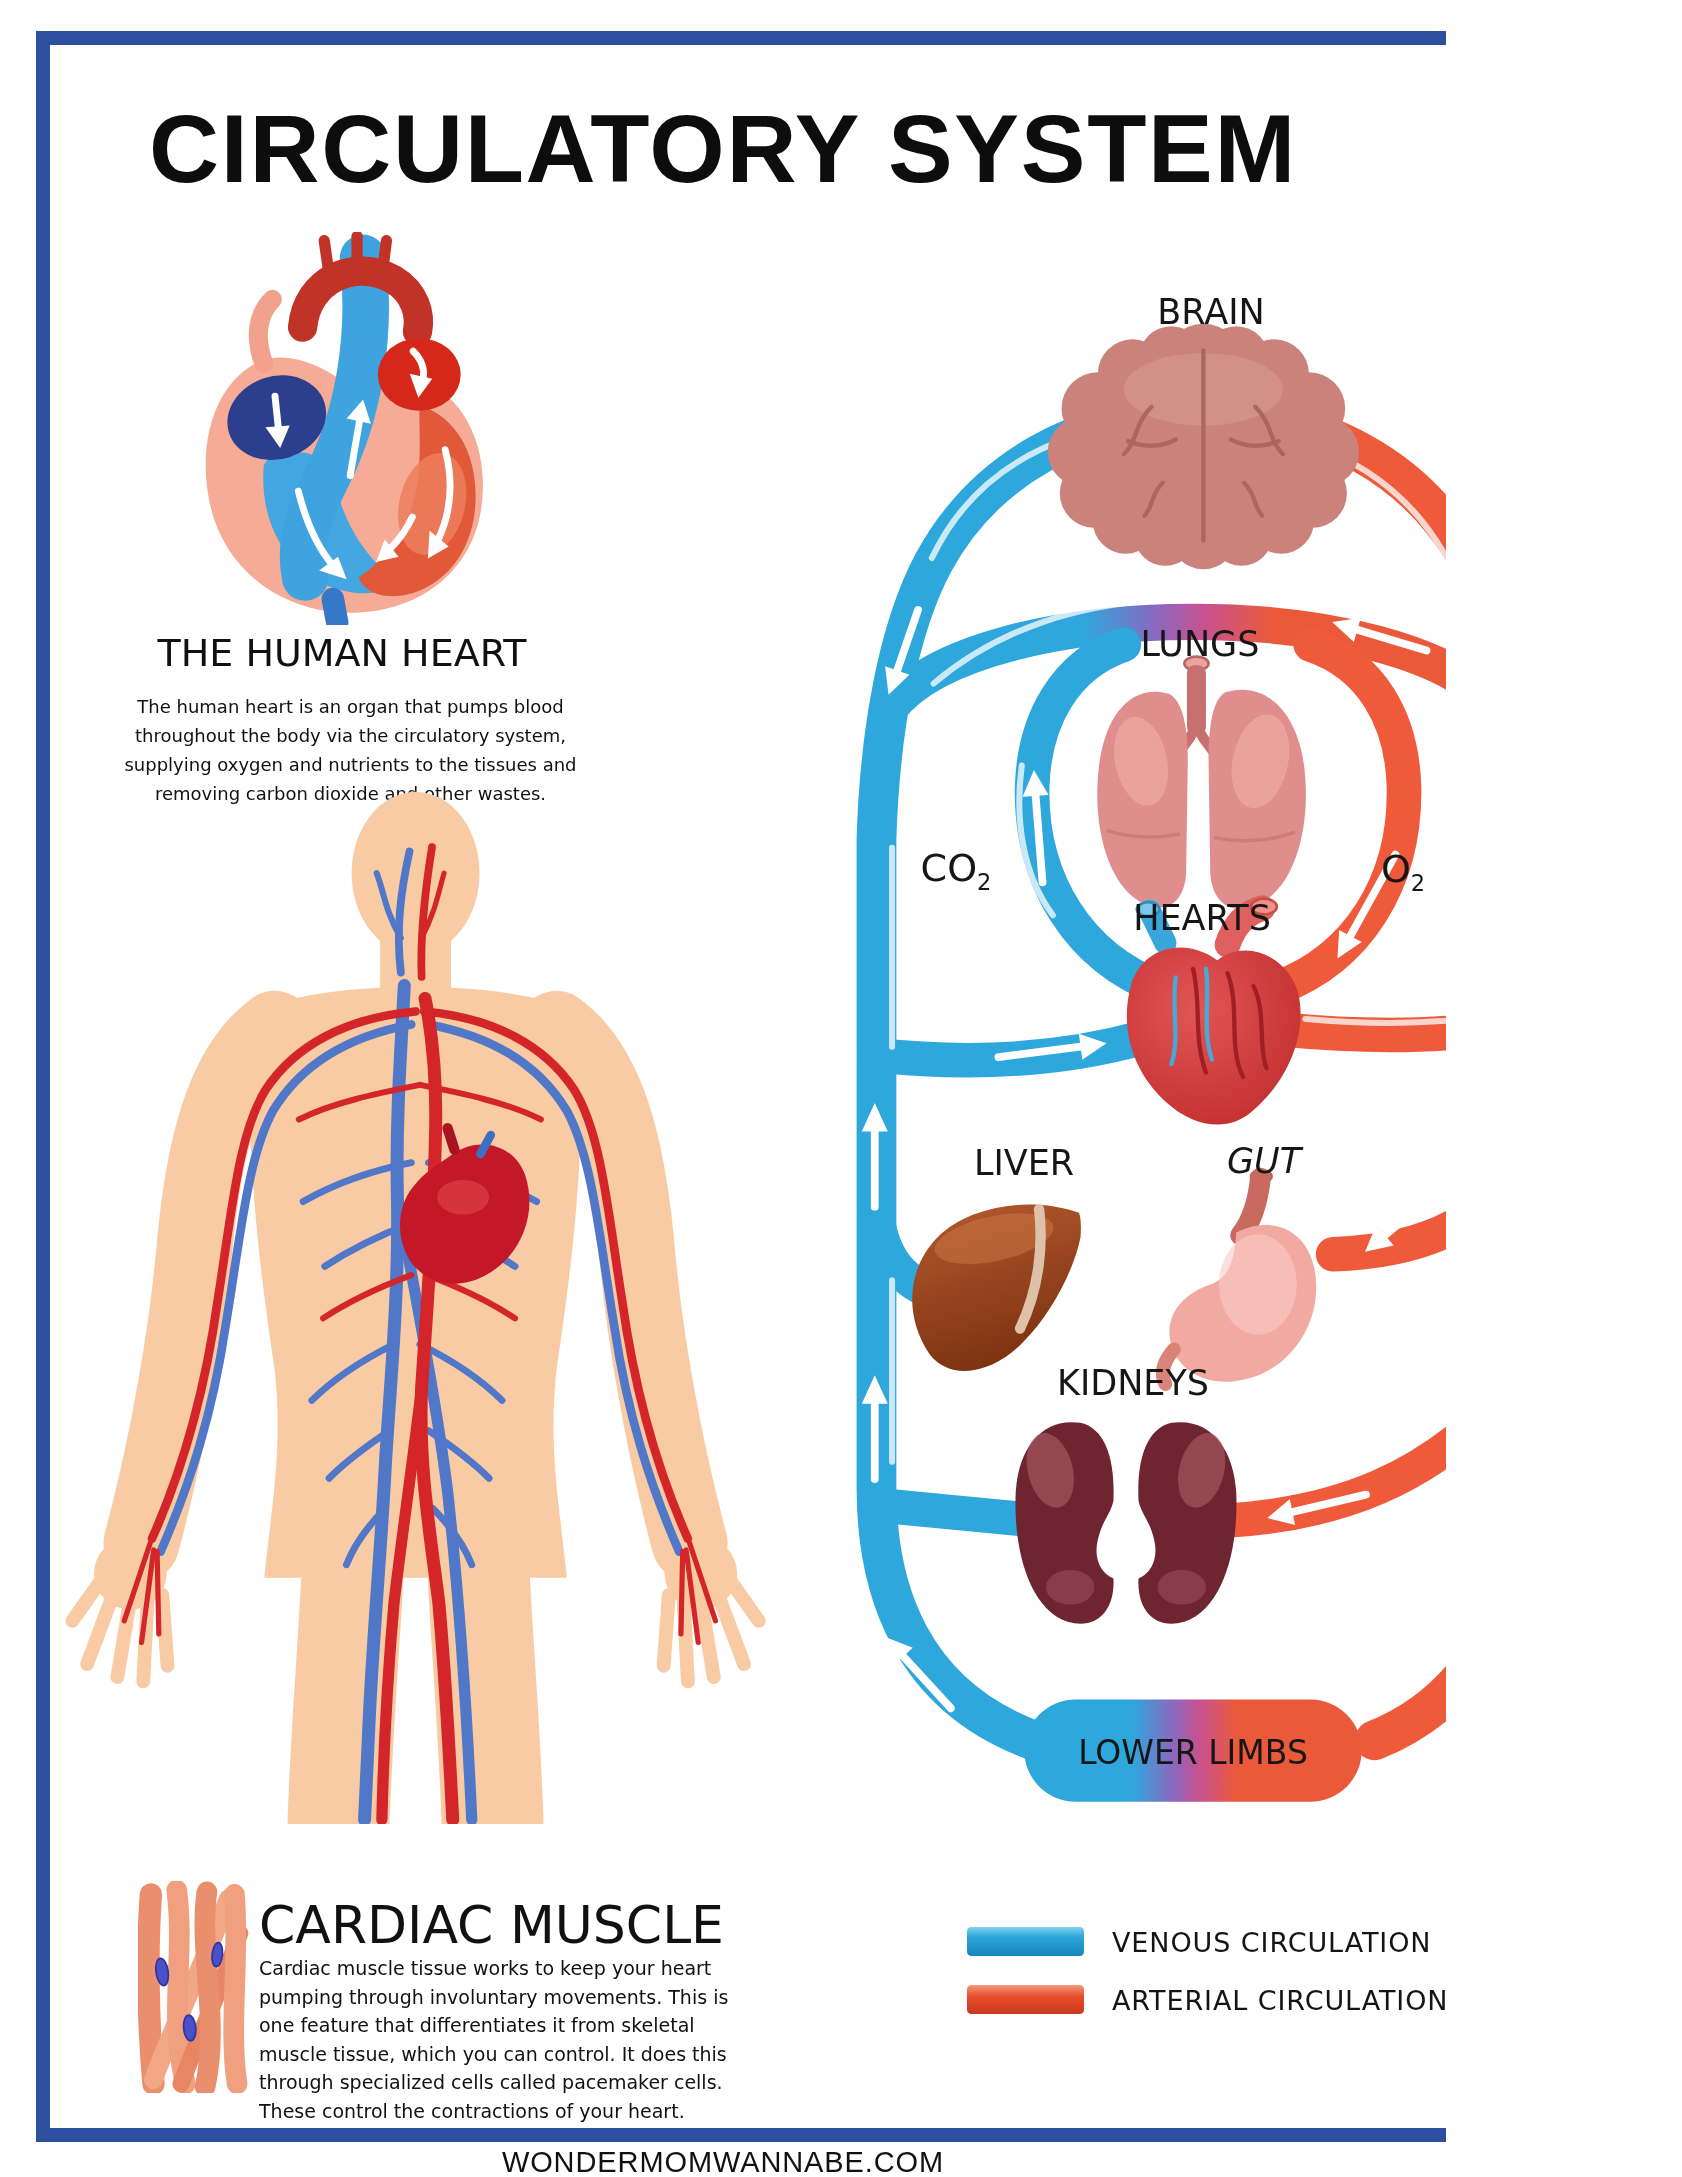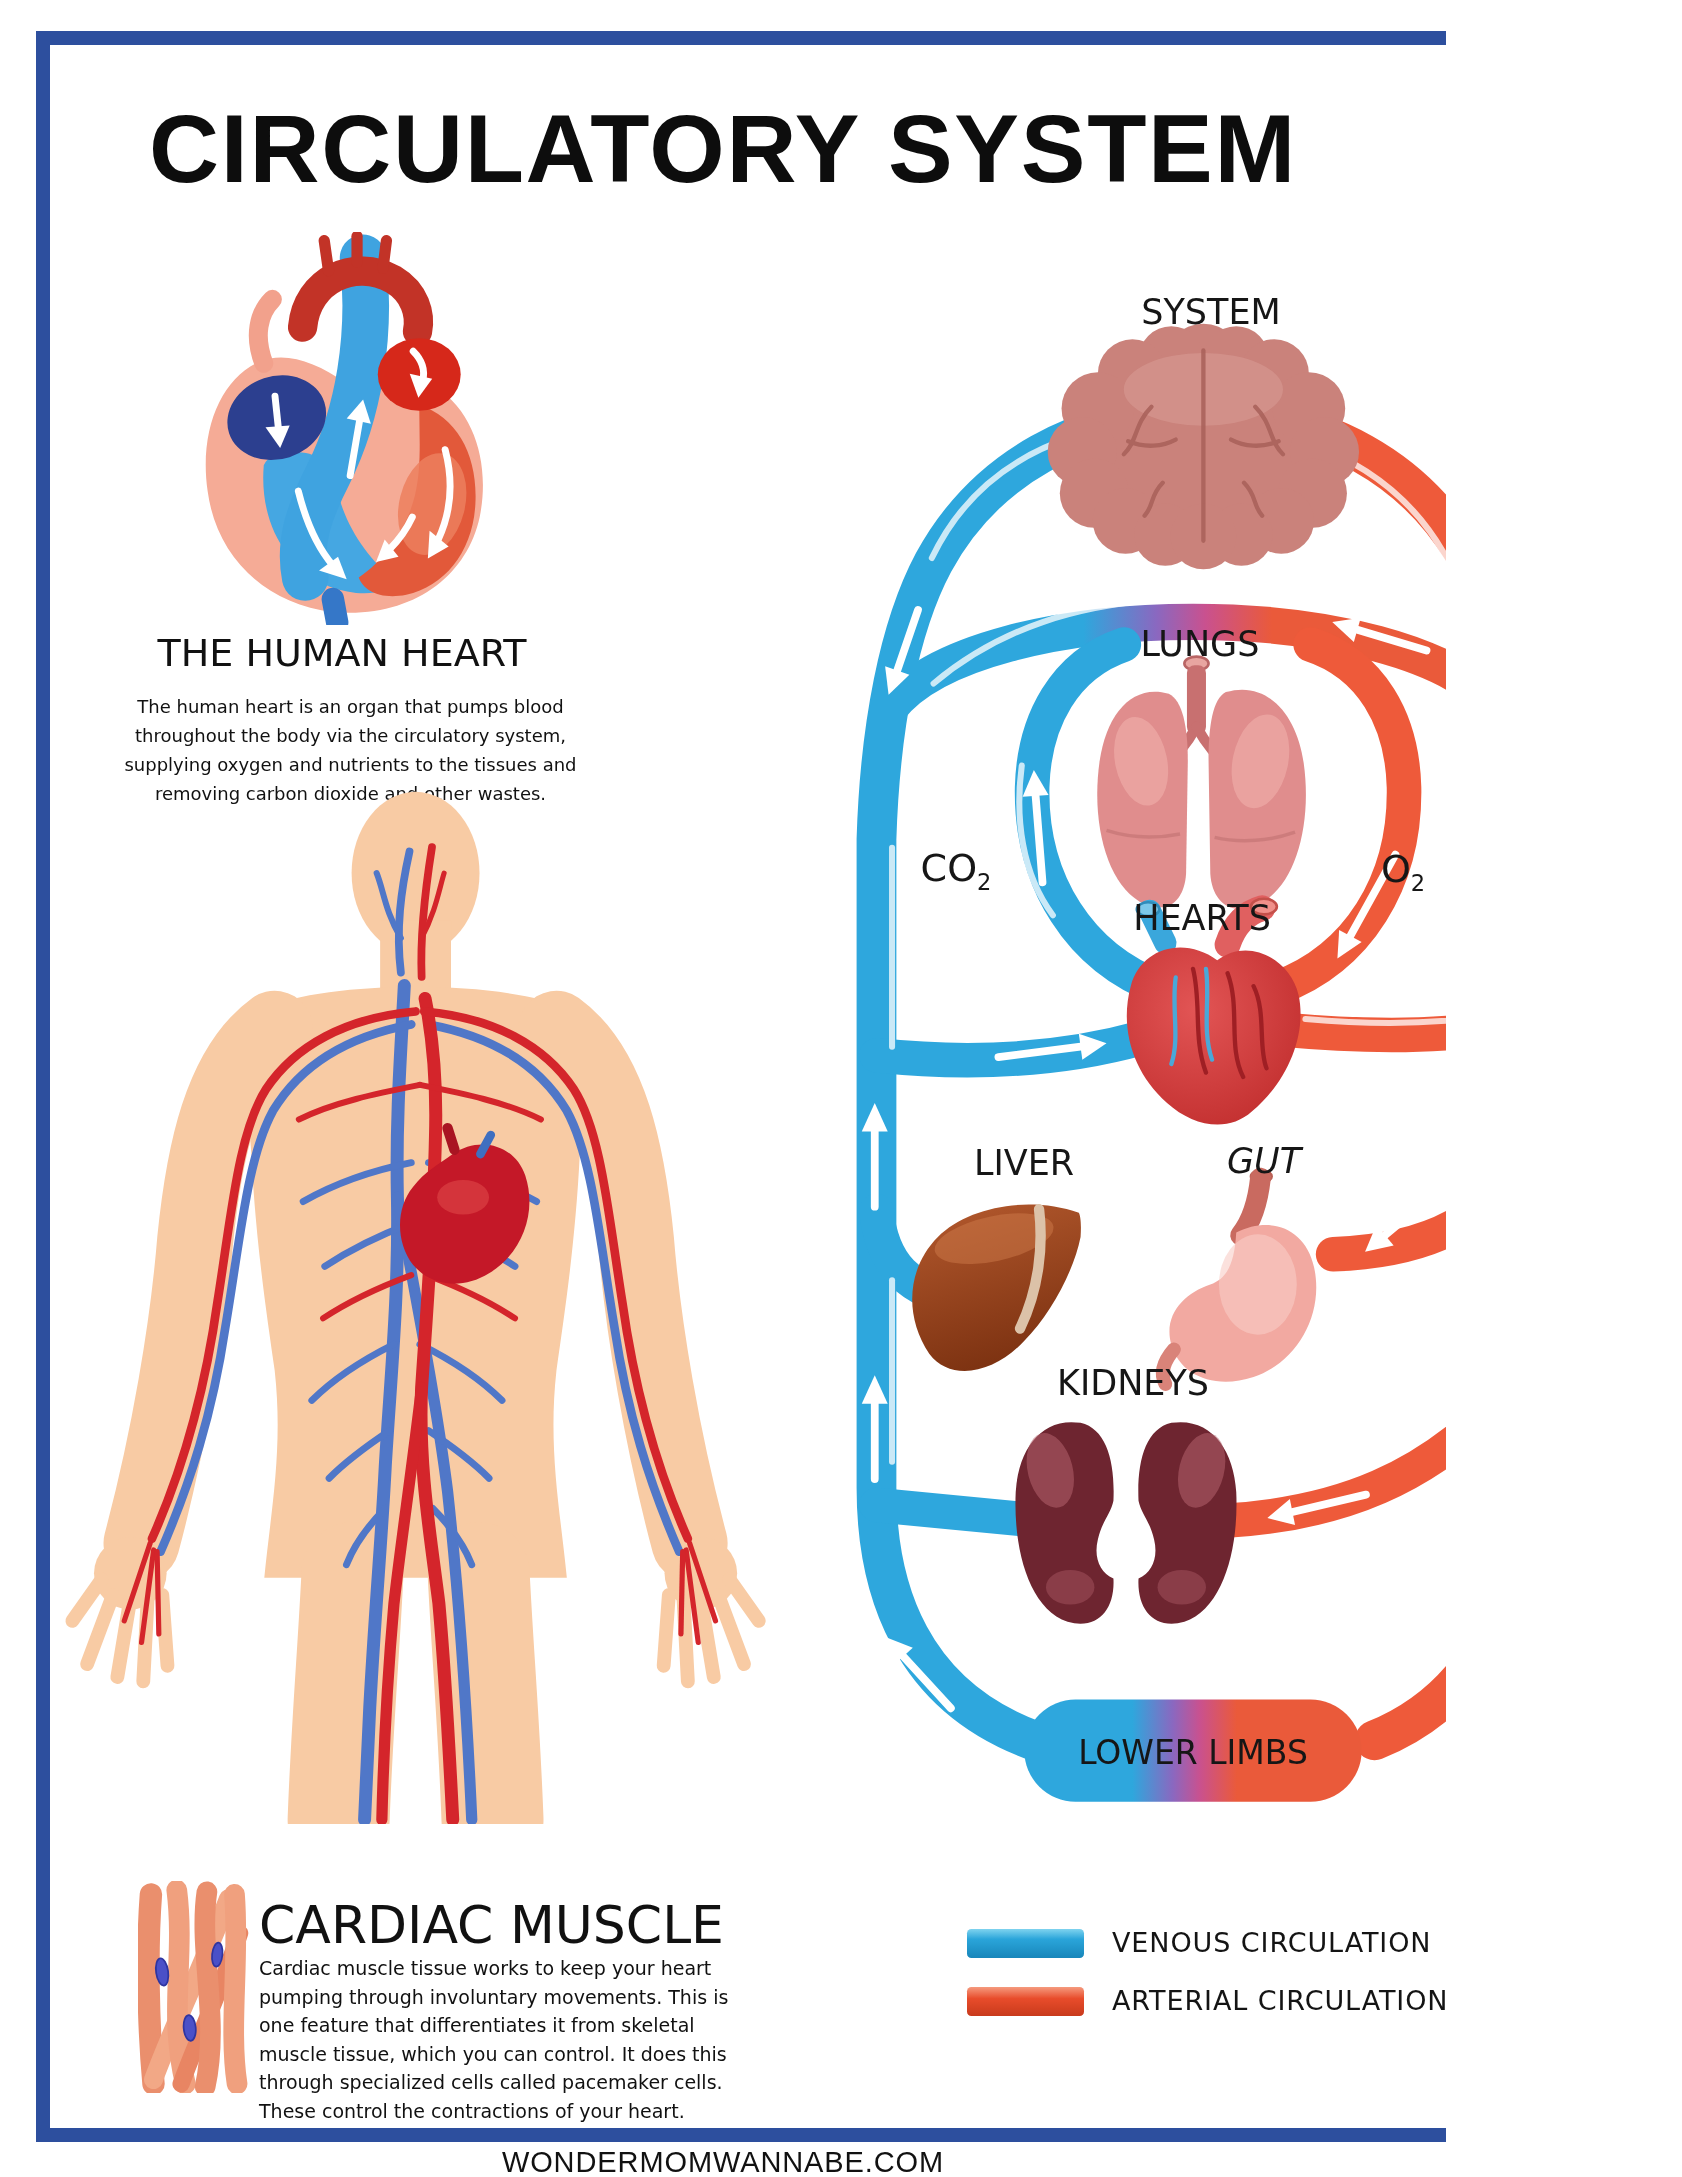--- a/index.html
+++ b/index.html
@@ -13,21 +13,21 @@
         letter-spacing:1.7px;color:#0d0d0d;}
   .hh-heading{position:absolute;left:342px;top:631px;transform:translateX(-50%);
         font-size:38px;color:#111;white-space:nowrap;}
   .hh-body{position:absolute;left:91px;top:692px;width:519px;text-align:center;
         font-size:18px;line-height:29px;color:#111;white-space:pre-line;}
   .cm-heading{position:absolute;left:259px;top:1895px;font-size:52px;color:#111;white-space:nowrap;}
   .cm-body{position:absolute;left:259px;top:1954px;width:562px;text-align:left;
         font-size:19px;line-height:28.5px;color:#111;white-space:pre-line;}
   .dlabel{position:absolute;transform:translateX(-50%);font-size:35px;color:#161616;white-space:nowrap;}
   .dlabel sub,.dlabel .sub{font-size:22.5px;vertical-align:-8.6px;}
-  .legend-row{position:absolute;display:flex;align-items:flex-end;}
+  .legend-row{position:absolute;display:flex;align-items:flex-start;}
   .swatch{width:117px;height:29px;border-radius:4.3px;}
   .swatch.blue{background:linear-gradient(180deg,#7fd3ef 0%,#2aa5da 35%,#1886ba 100%);}
   .swatch.red{background:linear-gradient(180deg,#f59a7e 0%,#e84c2b 40%,#c83a1c 100%);}
   .legend-label{margin-left:28px;font-size:27px;color:#141414;letter-spacing:0.9px;white-space:nowrap;}
   .footer{position:absolute;left:0;top:2146px;width:100%;text-align:center;
         font-family:"Liberation Sans",sans-serif;font-size:29px;color:#111;letter-spacing:0.9px;}
   svg{position:absolute;}
 </style>
 </head>
 <body>
@@ -308,21 +308,21 @@
     <g>
       <path d="M 300,1325 C 255,1318 228,1355 225,1405 C 222,1470 240,1540 285,1555 C 320,1565 340,1540 338,1505 C 322,1498 315,1480 320,1460 C 325,1438 335,1430 338,1415 C 340,1370 330,1332 300,1325 Z" fill="#6e2530"></path>
       <path d="M 405,1325 C 450,1318 477,1355 480,1405 C 483,1470 465,1540 420,1555 C 385,1565 365,1540 367,1505 C 383,1498 390,1480 385,1460 C 380,1438 370,1430 367,1415 C 365,1370 375,1332 405,1325 Z" fill="#6e2530"></path>
       <ellipse cx="265" cy="1380" rx="26" ry="44" fill="#b5626e" opacity="0.55" transform="rotate(-14 265 1380)"></ellipse>
       <ellipse cx="440" cy="1380" rx="26" ry="44" fill="#b5626e" opacity="0.55" transform="rotate(14 440 1380)"></ellipse>
       <ellipse cx="288" cy="1515" rx="28" ry="20" fill="#b5626e" opacity="0.4"></ellipse>
       <ellipse cx="417" cy="1515" rx="28" ry="20" fill="#b5626e" opacity="0.4"></ellipse>
     </g>
   </svg>
 
-  <div class="dlabel" style="left:1211px;top:292px;">SYSTEM</div>
+  <div class="dlabel" style="left:1211px;top:292px;">BRAIN</div>
   <div class="dlabel" style="left:1200px;top:624px;">LUNGS</div>
   <div class="dlabel" style="left:956px;top:846px;font-size:38px;"><span>CO</span><span class="sub">2</span></div>
   <div class="dlabel" style="left:1403px;top:847px;font-size:38px;"><span>O</span><span class="sub">2</span></div>
   <div class="dlabel" style="left:1202px;top:898px;">HEARTS</div>
   <div class="dlabel" style="left:994px;top:1143px;margin-left:30px;">LIVER</div>
   <div class="dlabel" style="left:1264px;top:1141px;font-style:italic;">GUT</div>
   <div class="dlabel" style="left:1133px;top:1363px;">KIDNEYS</div>
   <div class="dlabel" style="left:1193px;top:1733px;font-size:33px;">LOWER LIMBS</div>
 
   <svg style="left:138px;top:1881px;" width="112" height="212" viewBox="0 0 130 245">

